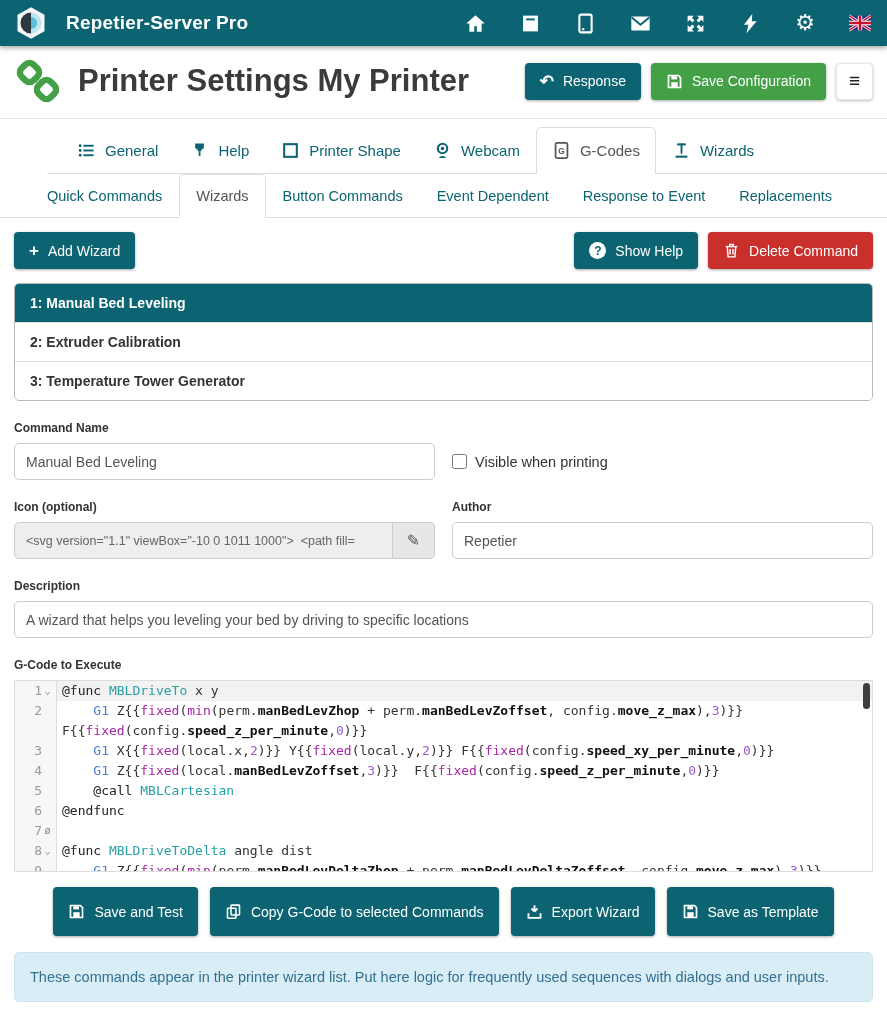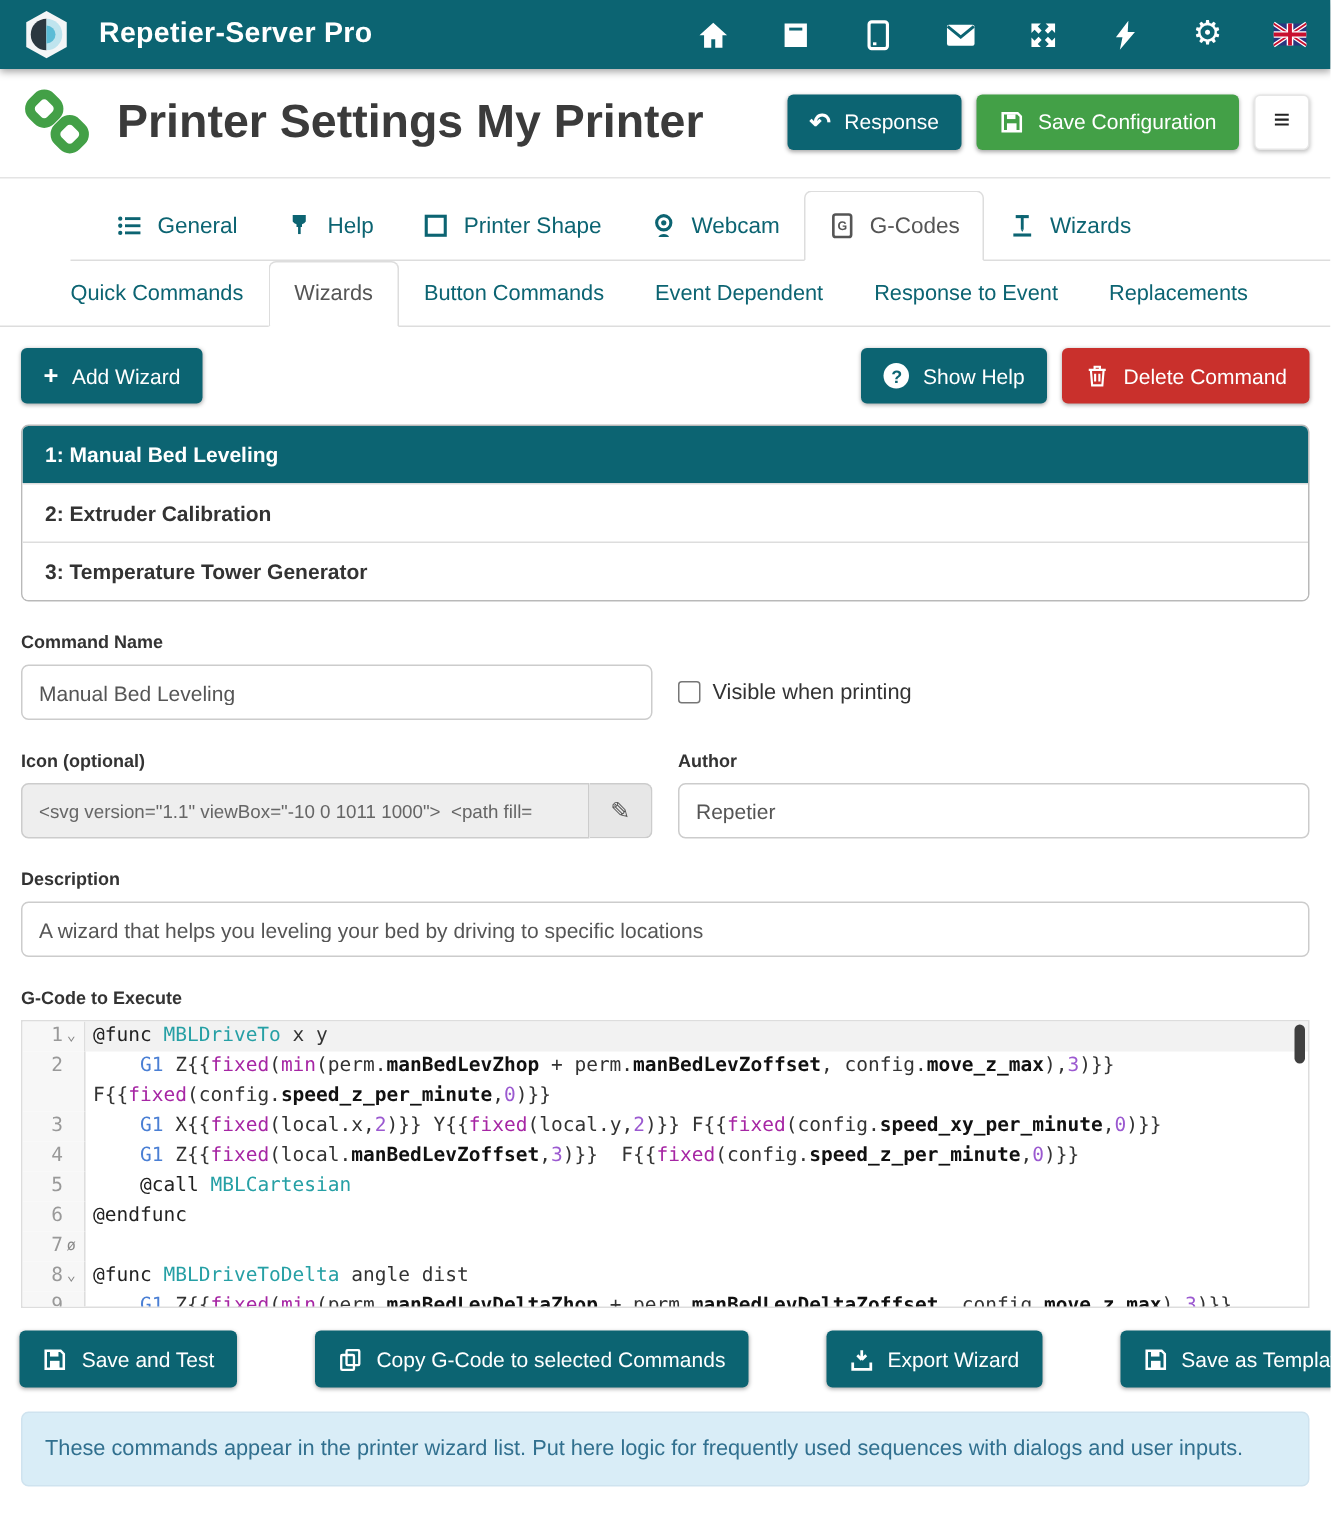--- a/index.html
+++ b/index.html
@@ -105,21 +105,21 @@
   .tk-pl { color:#333; }
   .tk-at { color:#222; }
   .tk-def { color:#26a0a5; }
   .tk-gc { color:#4a7fd4; }
   .tk-fn { color:#a626a4; }
   .tk-num { color:#9b59d0; }
   .tk-prop { color:#111; font-weight:bold; }
   .cm-scroll { position:absolute; top:2px; right:2px; width:7px; height:26px; background:#3f3f3f; border-radius:4px; }
   
   .actions { display:flex; justify-content:center; gap:12px; padding:15px 14px 6px; }
-  .actions .btn { height:38px;margin-left:40px; }
+  .actions .btn { height:49px; }
   .alert {
     margin:10px 14px 0; background:#d9edf7; border:1px solid #cfe3ef; color:#31708f;
     border-radius:5px; padding:16px 15px; font-size:14.5px;
   }
   .footer { display:flex; justify-content:flex-end; padding:24px 14px 0; }
 </style>
 </head>
 <body>
 
 <div class="navbar">

